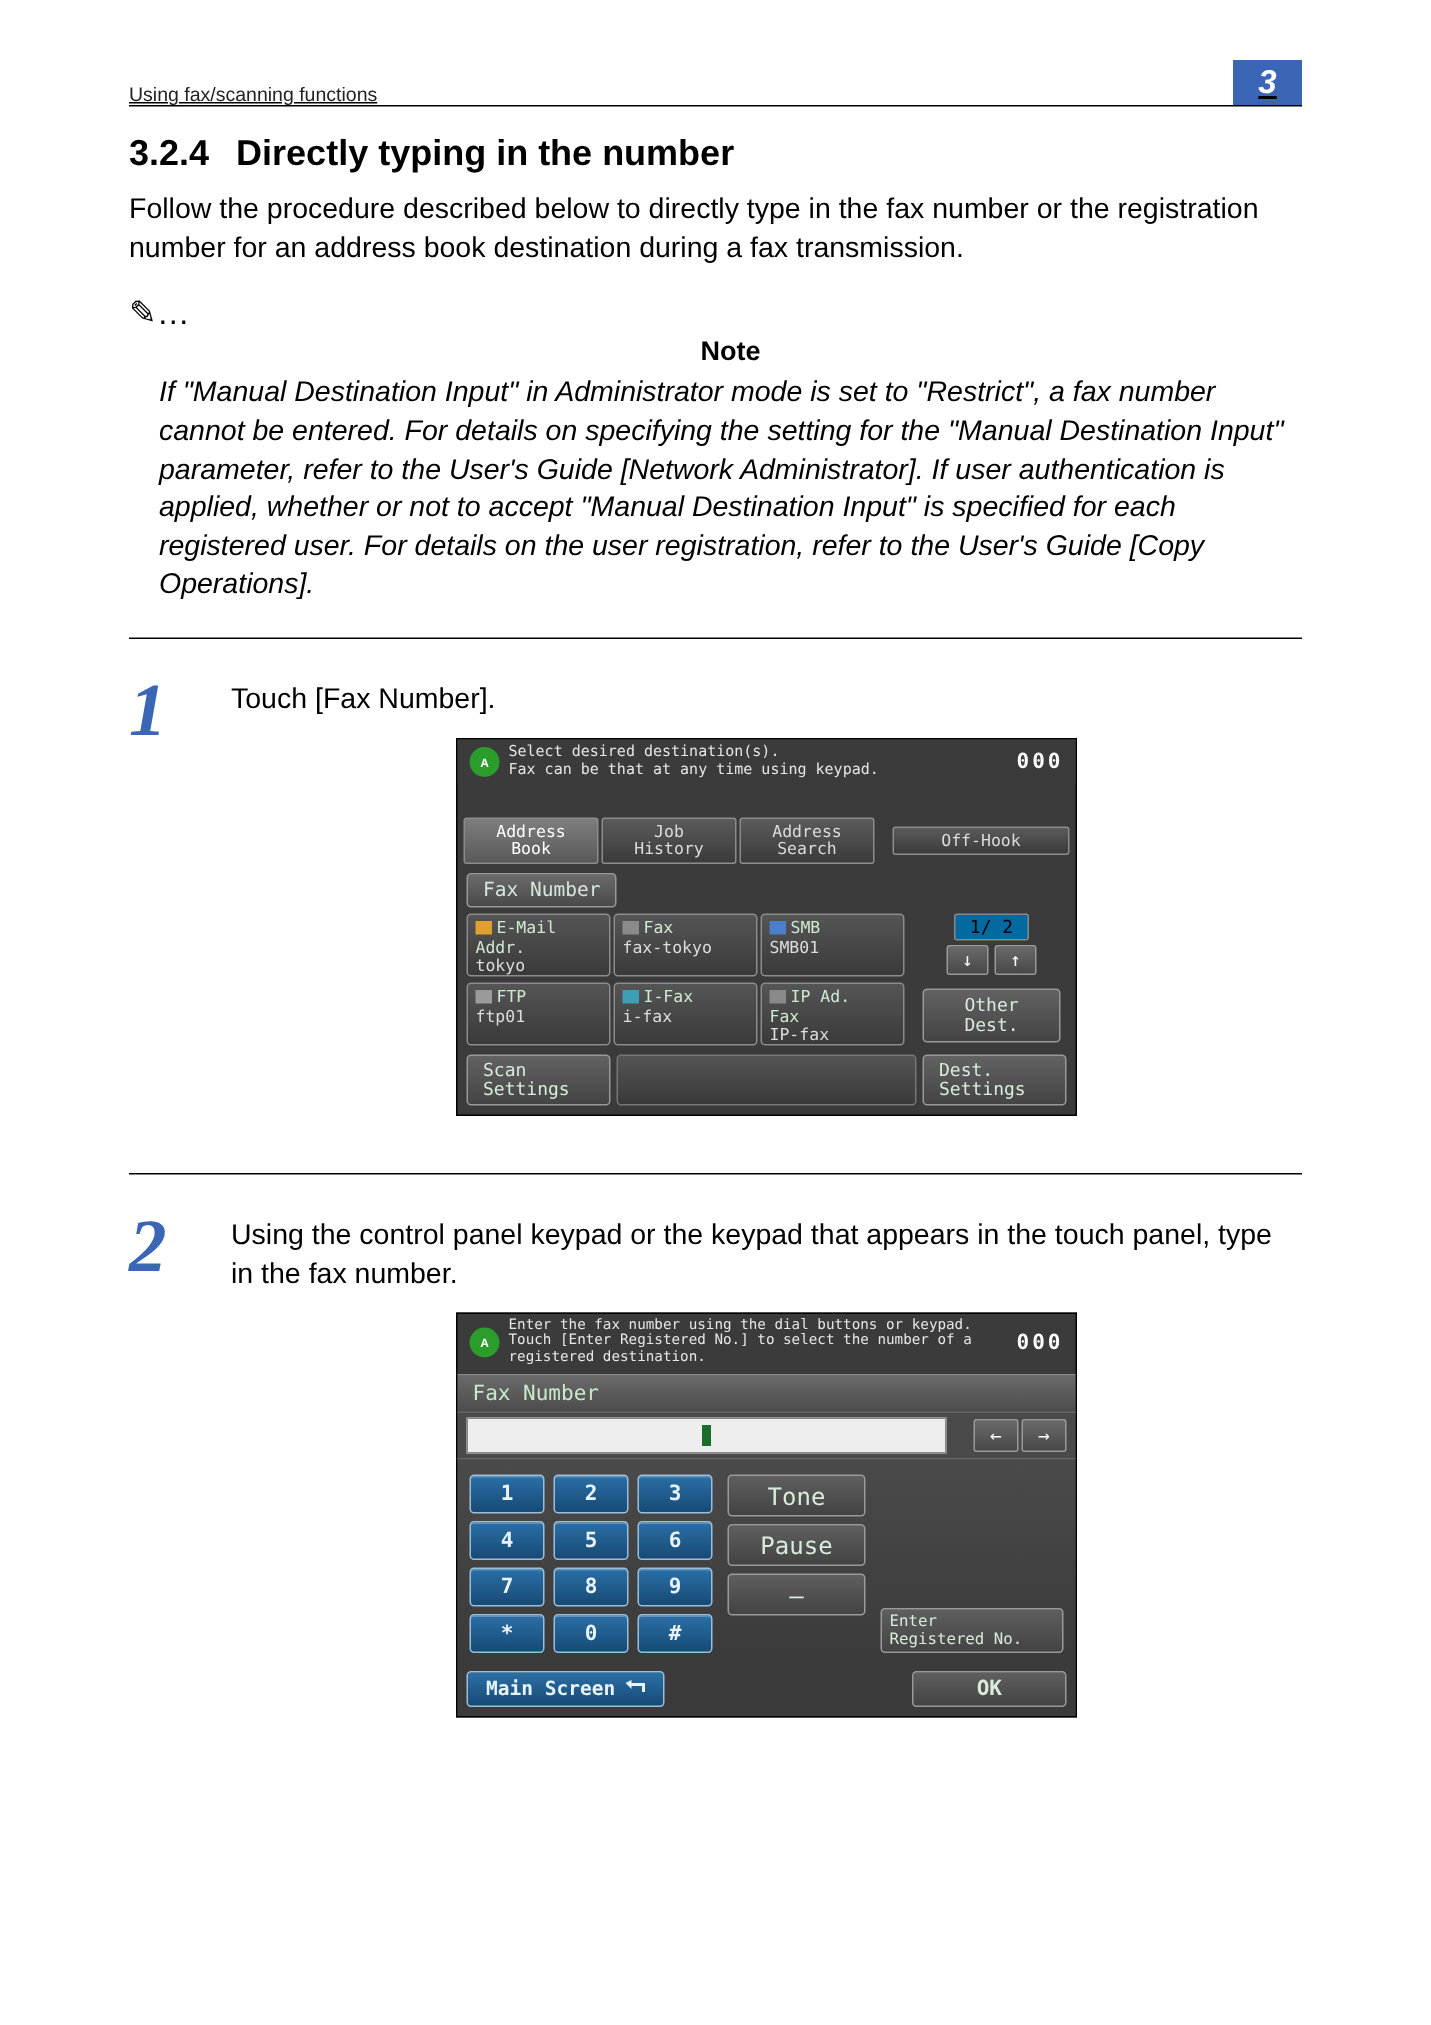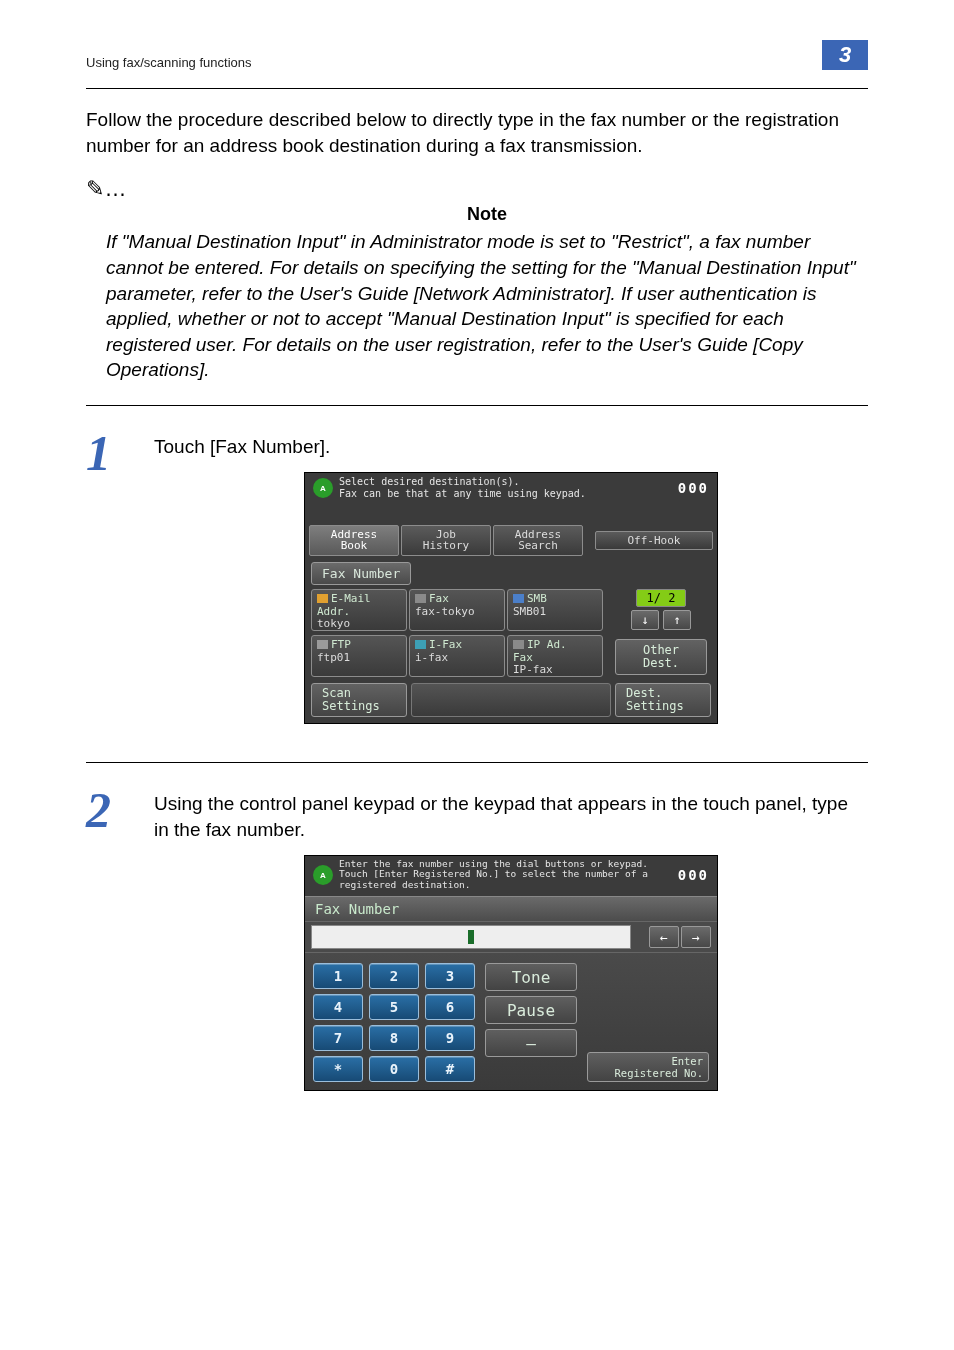--- a/index.html
+++ b/index.html
@@ -11,22 +11,23 @@
   }
   .page {
     padding: 40px 86px 40px 86px;
     box-sizing: border-box;
   }
   .running-head {
     display: flex;
     align-items: flex-end;
     justify-content: space-between;
     border-bottom: 1px solid #000;
-    padding-bottom: 18px;
+    padding-bottom: 0;
     margin-bottom: 18px;
+    text-decoration: underline;
   }
   .running-head .rh-text {
     font-size: 13px;
     color: #222;
   }
   .chapnum {
     background: #3b66b5;
     color: #fff;
     font-weight: bold;
     font-size: 22px;
@@ -194,21 +195,21 @@
 
   .p1-right-col {
     flex:1;
     display:flex;
     flex-direction:column;
     align-items:center;
     gap:3px;
     padding-left:6px;
   }
   .page-ind {
-    background:#84cc16; color:#000; font-size:12px;
+    background:#0369a1; color:#000; font-size:12px;
     padding:1px 10px; border:1px solid #888; border-radius:2px;
   }
   .arrow-btns { display:flex; gap:4px; }
   .arrow-btn {
     width:26px; height:18px;
     background:linear-gradient(#6a6a6a,#484848);
     border:1px solid #999; border-radius:2px; color:#fff;
     display:flex; align-items:center; justify-content:center; font-size:12px;
   }
   .other-dest {
@@ -342,20 +343,23 @@
 </head>
 <body>
 
 <div class="page">
 
   <div class="running-head">
     <span class="rh-text">Using fax/scanning functions</span>
     <span class="chapnum">3</span>
   </div>
 
+  <h2 class="section-title">
+    <span class="h2-num">3.2.4</span><span>Directly typing in the number</span>
+  </h2>
 
   <p class="body">Follow the procedure described below to directly type in the fax number or the registration number for an address book destination during a fax transmission.</p>
 
   <div class="note-block">
     <div class="note-icon">✎…</div>
     <div class="note-label">Note</div>
     <p class="note-body">If "Manual Destination Input" in Administrator mode is set to "Restrict", a fax number cannot be entered. For details on specifying the setting for the "Manual Destination Input" parameter, refer to the User's Guide [Network Administrator]. If user authentication is applied, whether or not to accept "Manual Destination Input" is specified for each registered user. For details on the user registration, refer to the User's Guide [Copy Operations].</p>
   </div>
 
   <hr class="sep">
@@ -495,23 +499,35 @@
               <div class="key">*</div>
               <div class="key">0</div>
               <div class="key">#</div>
             </div>
             <div class="side-col">
               <div class="side-btn">Tone</div>
               <div class="side-btn">Pause</div>
               <div class="side-btn">–</div>
             </div>
             <div class="right-col2">
-              <div class="enter-reg" style="white-space:pre;text-align:right;">Enter
+              <div class="enter-reg" style="white-space:pre;">Enter
 Registered No.</div>
             </div>
           </div>
 
+          <div class="p2-bottom">
+            <div class="main-screen-btn">
+              <span>Main Screen</span>
+              <span class="return-icon">
+                <svg width="14" height="12" viewBox="0 0 14 12">
+                    <path d="M1 6 L5 2 L5 4 L12 4 L12 0 L14 0 L14 6 L5 6 L5 8 Z" fill="#e9f3fb" transform="scale(1,-1) translate(0,-10)"></path>
+                  </svg>
+              </span>
+            </div>
+            <div class="p2-spacer"></div>
+            <div class="ok-btn">OK</div>
+          </div>
         </div>
       </div>
     </div>
   </div>
 
 </div>
 
 </body></html>

